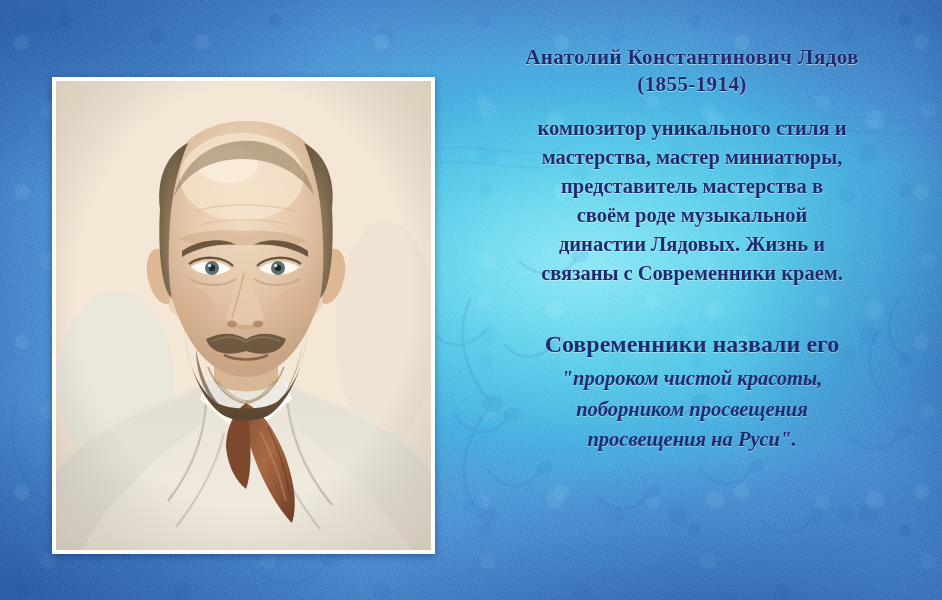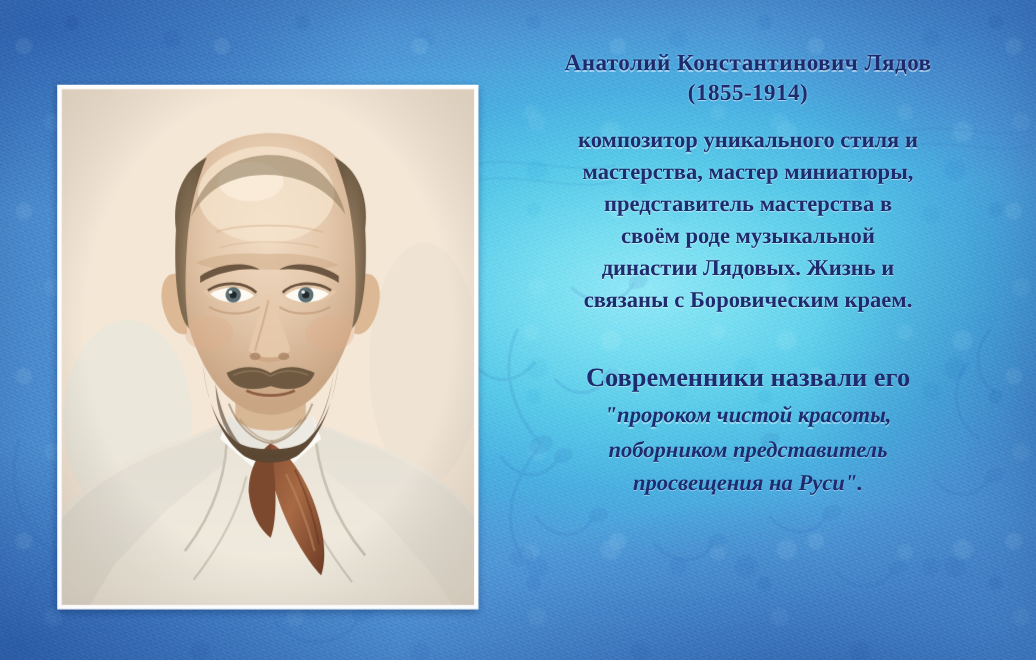--- a/index.html
+++ b/index.html
@@ -95,21 +95,21 @@
     height: 100%;
     overflow: hidden;
     background:
       linear-gradient(168deg, #f6ecdd 0%, #f4e7d6 45%, #f1e2cf 78%, #eedfcb 100%);
   }
   .portrait-canvas svg { position: absolute; inset: 0; width: 100%; height: 100%; }
 
   
   .text-col {
     position: absolute;
-    left: 440px;
+    left: 452px;
     top: 0;
     width: 480px;
     height: 600px;
     text-align: center;
     color: #1e2b6e;
   }
   .title-line {
     font-size: 21px;
     font-weight: bold;
     letter-spacing: .4px;
@@ -346,26 +346,26 @@
 
     <div class="title-line first">Анатолий Константинович Лядов</div>
     <div class="title-line">(1855-1914)</div>
 
     <div class="body-par">
       <div>композитор уникального стиля и</div>
       <div>мастерства, мастер миниатюры,</div>
       <div>представитель мастерства в</div>
       <div>своём роде музыкальной</div>
       <div>династии Лядовых. Жизнь и</div>
-      <div>связаны с Боровическим краем.</div>
+      <div>связаны с Современники краем.</div>
     </div>
 
     <div class="quote-block">
       <div class="quote-lead">Современники назвали его</div>
       <div class="quote-italic">"пророком чистой красоты,</div>
-      <div class="quote-italic">поборником представитель</div>
+      <div class="quote-italic">поборником просвещения</div>
       <div class="quote-italic">просвещения на Руси".</div>
     </div>
 
   </div>
 
   <div class="vignette"></div>
 </div>
 
 </body></html>

